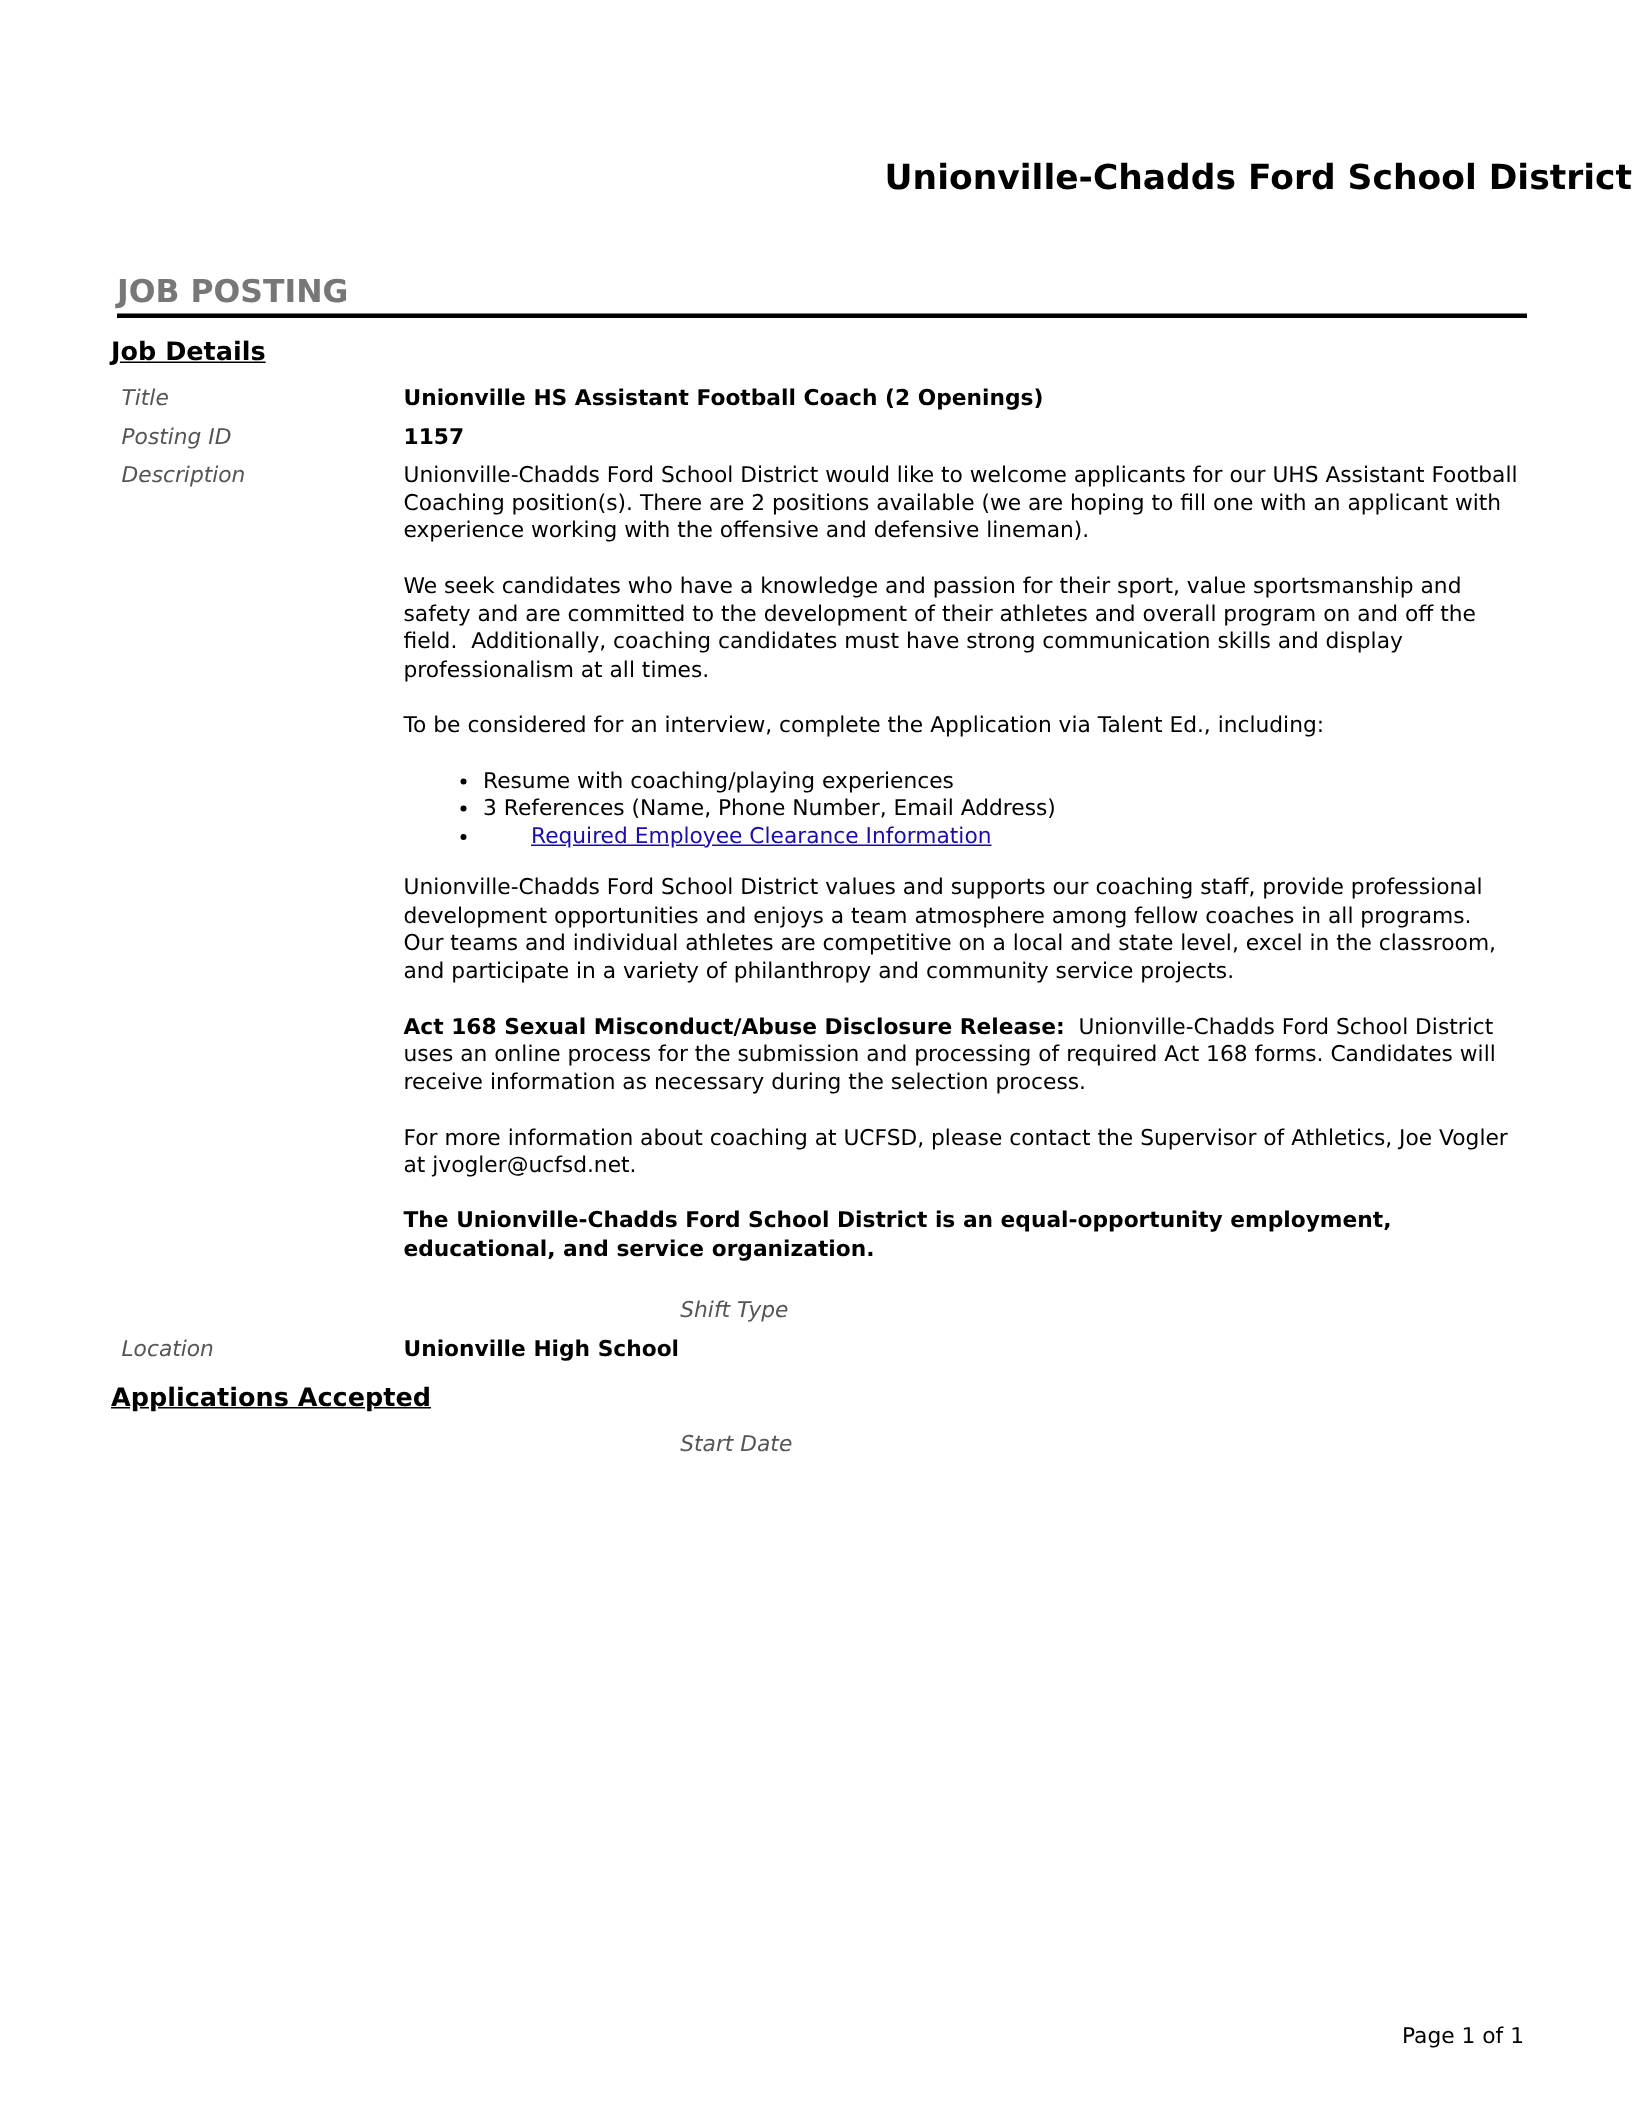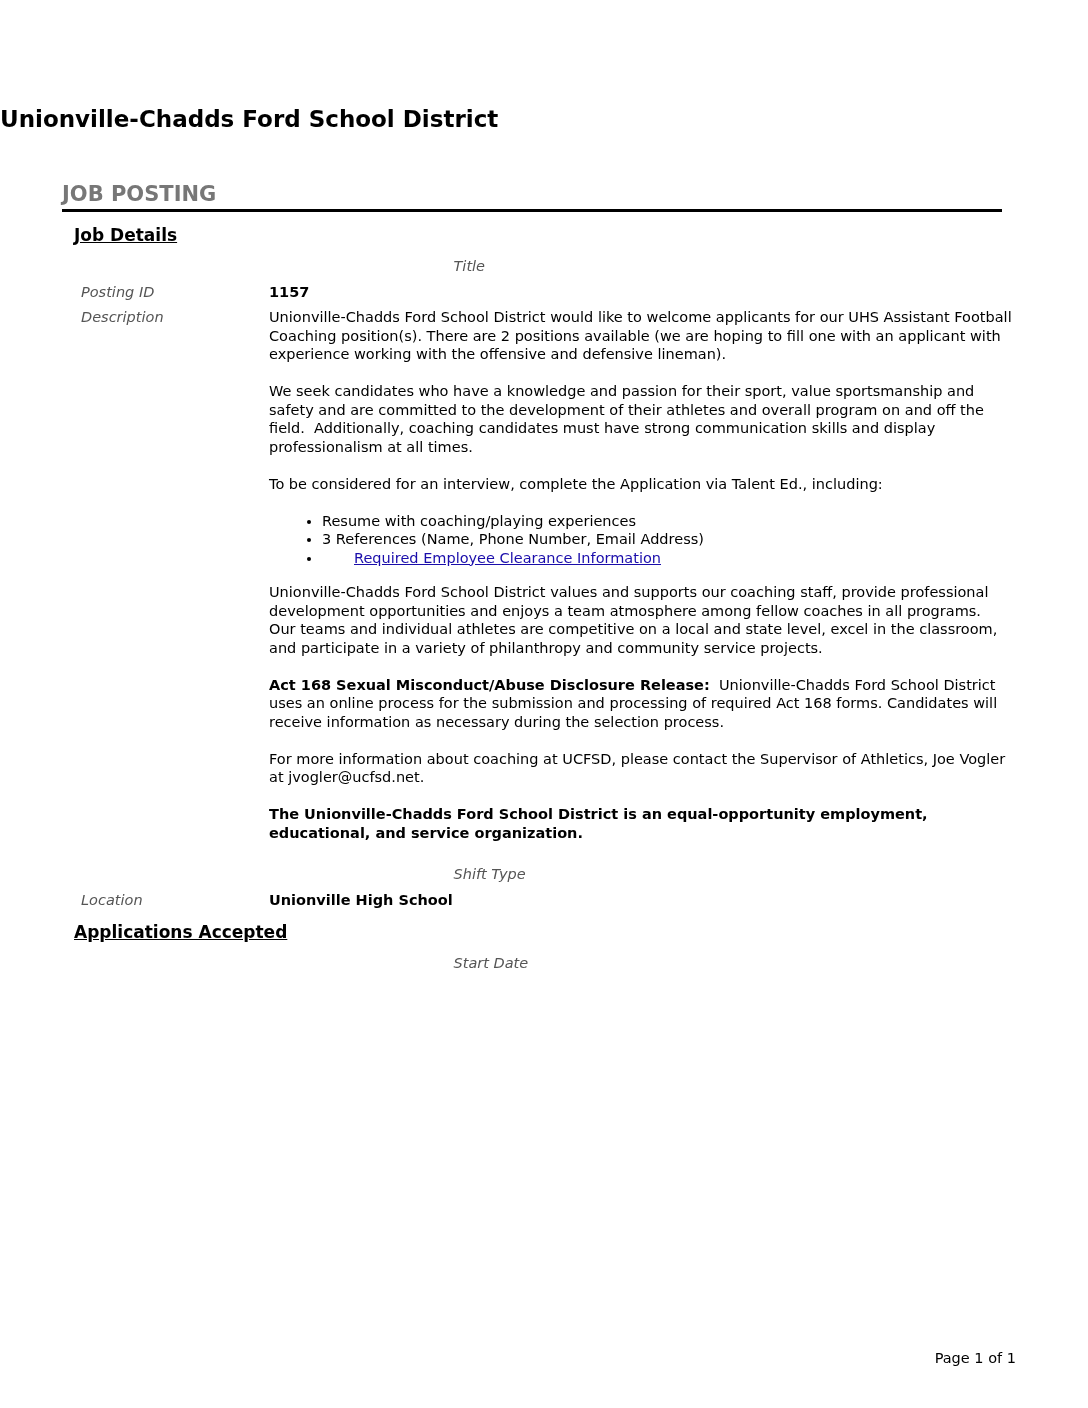--- a/index.html
+++ b/index.html
@@ -1,20 +1,20 @@
 <!DOCTYPE html>
 <html><head>
 <meta charset="utf-8">
 <style>
   html, body { margin: 0; padding: 0; background: #ffffff; }
   body { width: 1088px; height: 1408px; position: relative; font-family: "DejaVu Sans", sans-serif; color: #000; }
-  .page-header { position: absolute; top: 104px; left: 0; width: 1088px; text-align: left; }
+  .page-header { position: absolute; top: 104px; left: 0; width: 1088px; text-align: right; }
   .org-title { font-size: 23px; font-weight: bold; line-height: 30px; }
   .job-title { font-size: 20px; font-weight: bold; line-height: 28px; }
-  .section-banner { position: absolute; left: 62px; top: 180px; width: 940px; border-bottom: 3px solid #000; padding-bottom: 1px; }
+  .section-banner { position: absolute; left: 78px; top: 180px; width: 940px; border-bottom: 3px solid #000; padding-bottom: 1px; }
   .section-banner span { font-size: 21px; font-weight: bold; color: #777777; line-height: 28px; }
   .content { position: absolute; left: 74px; top: 222px; width: 940px; }
   .subhead { font-size: 17px; font-weight: bold; text-decoration: underline; line-height: 26px; margin: 0; }
   .row { display: flex; font-size: 14.5px; line-height: 18.5px; justify-content: center; }
   .row .label { width: 195px; padding-left: 7px; color: #555; font-style: italic; box-sizing: border-box; flex: none; padding-top: 3px; padding-bottom: 4px; }
   .row .value { flex: 1; font-weight: bold; padding-top: 3px; padding-bottom: 4px; }
   .row .value.desc { font-weight: normal; font-size: 14.5px; }
   .desc p { margin: 0 0 18.5px 0; }
   .desc p.last { margin-bottom: 16px; }
   .desc ul { margin: 0 0 16px 0; padding-left: 53px; }
@@ -34,20 +34,21 @@
 <div class="section-banner">
   <span>JOB POSTING</span>
 </div>
 
 <div class="content">
   <h2 class="subhead">Job Details</h2>
   <div class="spacer"></div>
 
   <div class="row">
     <div class="label">Title</div>
+    <div class="value">Unionville HS Assistant Football Coach (2 Openings)</div>
   </div>
   <div class="row">
     <div class="label">Posting ID</div>
     <div class="value">1157</div>
   </div>
   <div class="row">
     <div class="label">Description</div>
     <div class="value desc">
       <p>Unionville-Chadds Ford School District would like to welcome applicants for our UHS Assistant Football Coaching position(s). There are 2 positions available (we are hoping to fill one with an applicant with experience working with the offensive and defensive lineman).</p>
       <p>We seek candidates who have a knowledge and passion for their sport, value sportsmanship and safety and are committed to the development of their athletes and overall program on and off the field.&nbsp; Additionally, coaching candidates must have strong communication skills and display professionalism at all times.</p>

